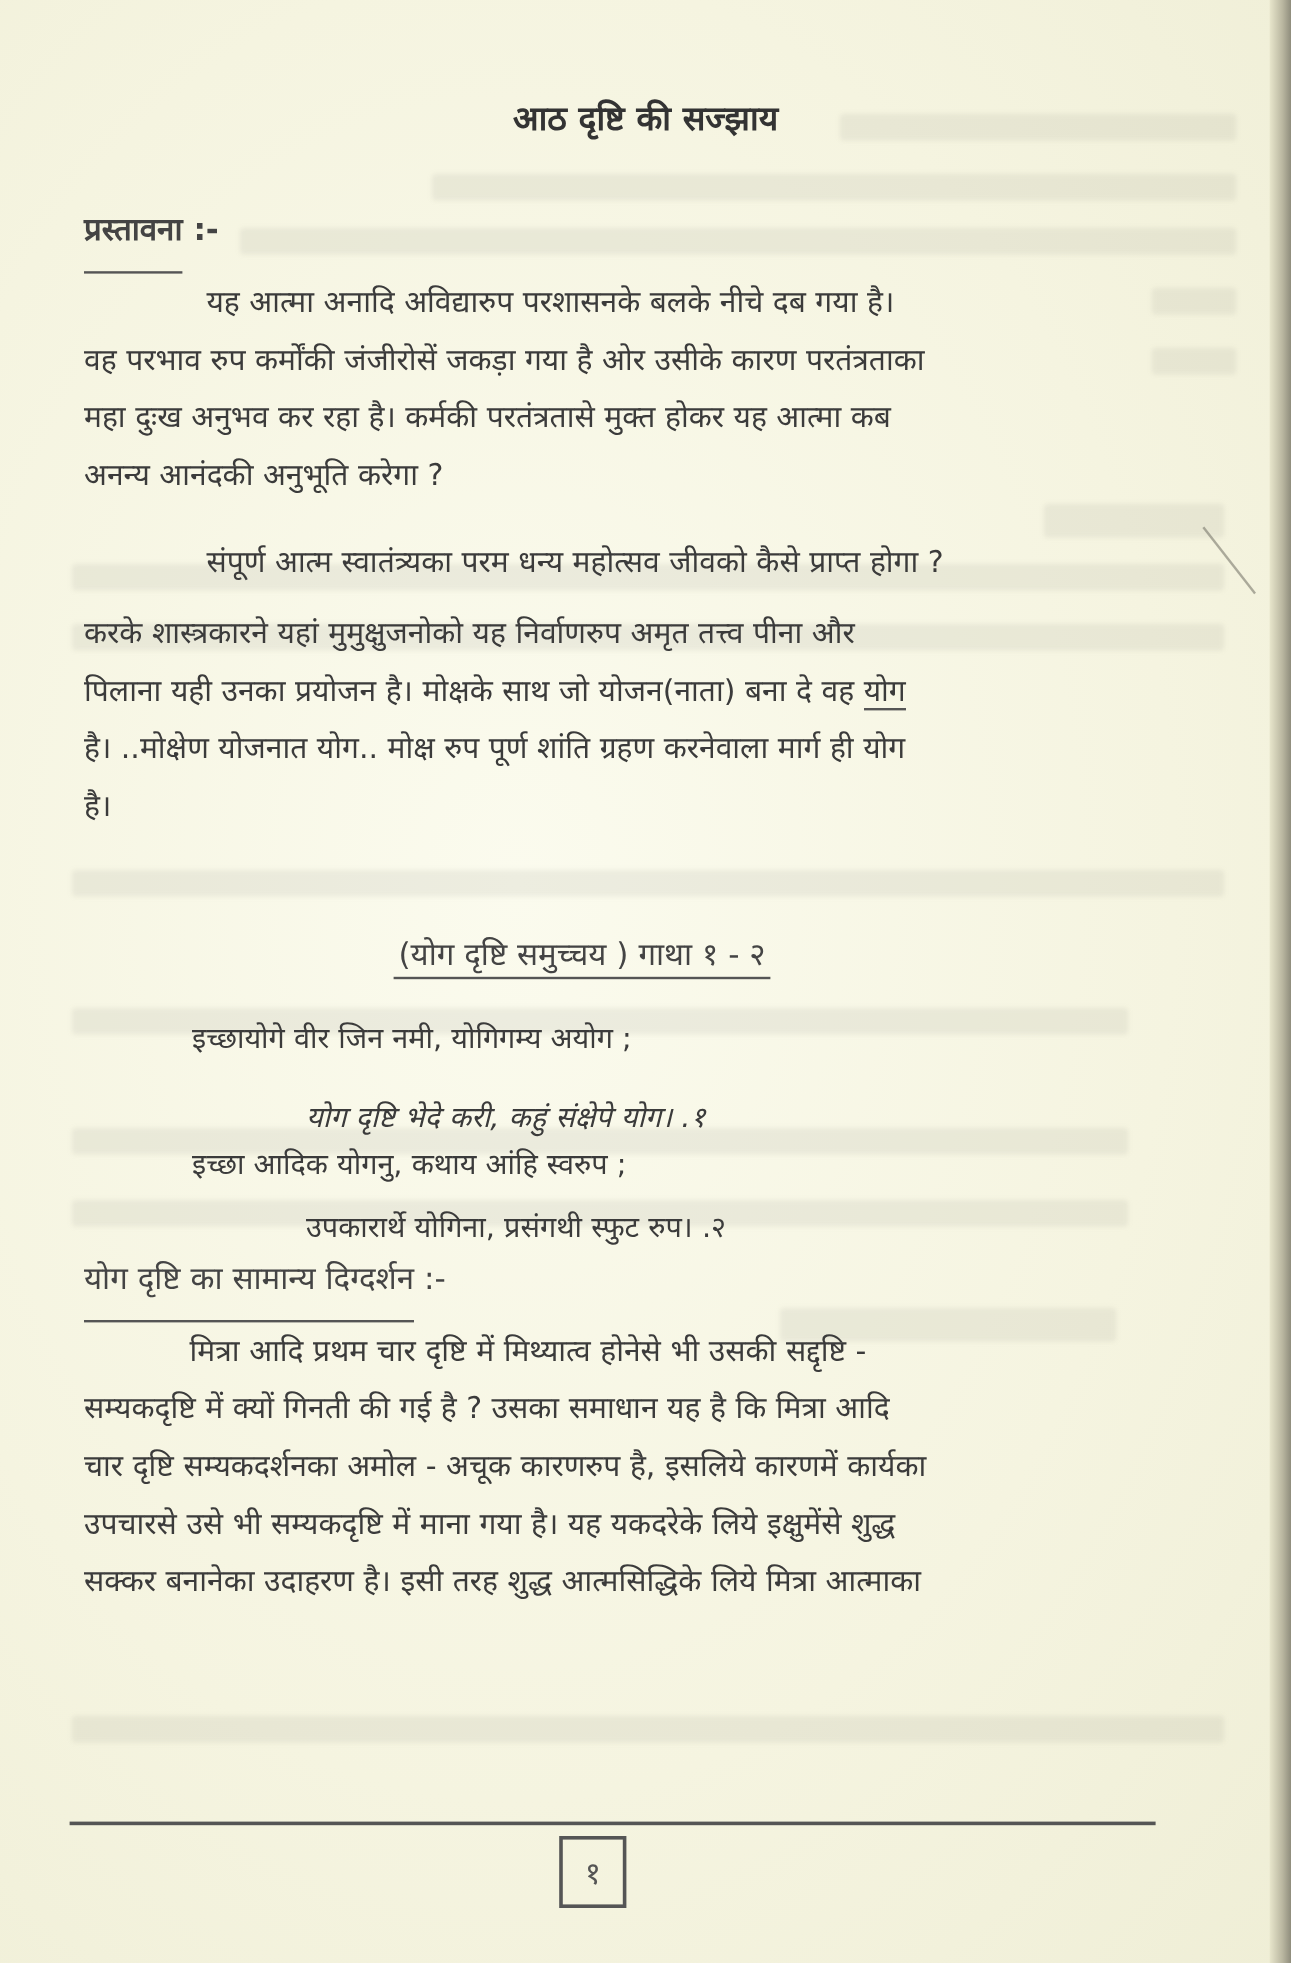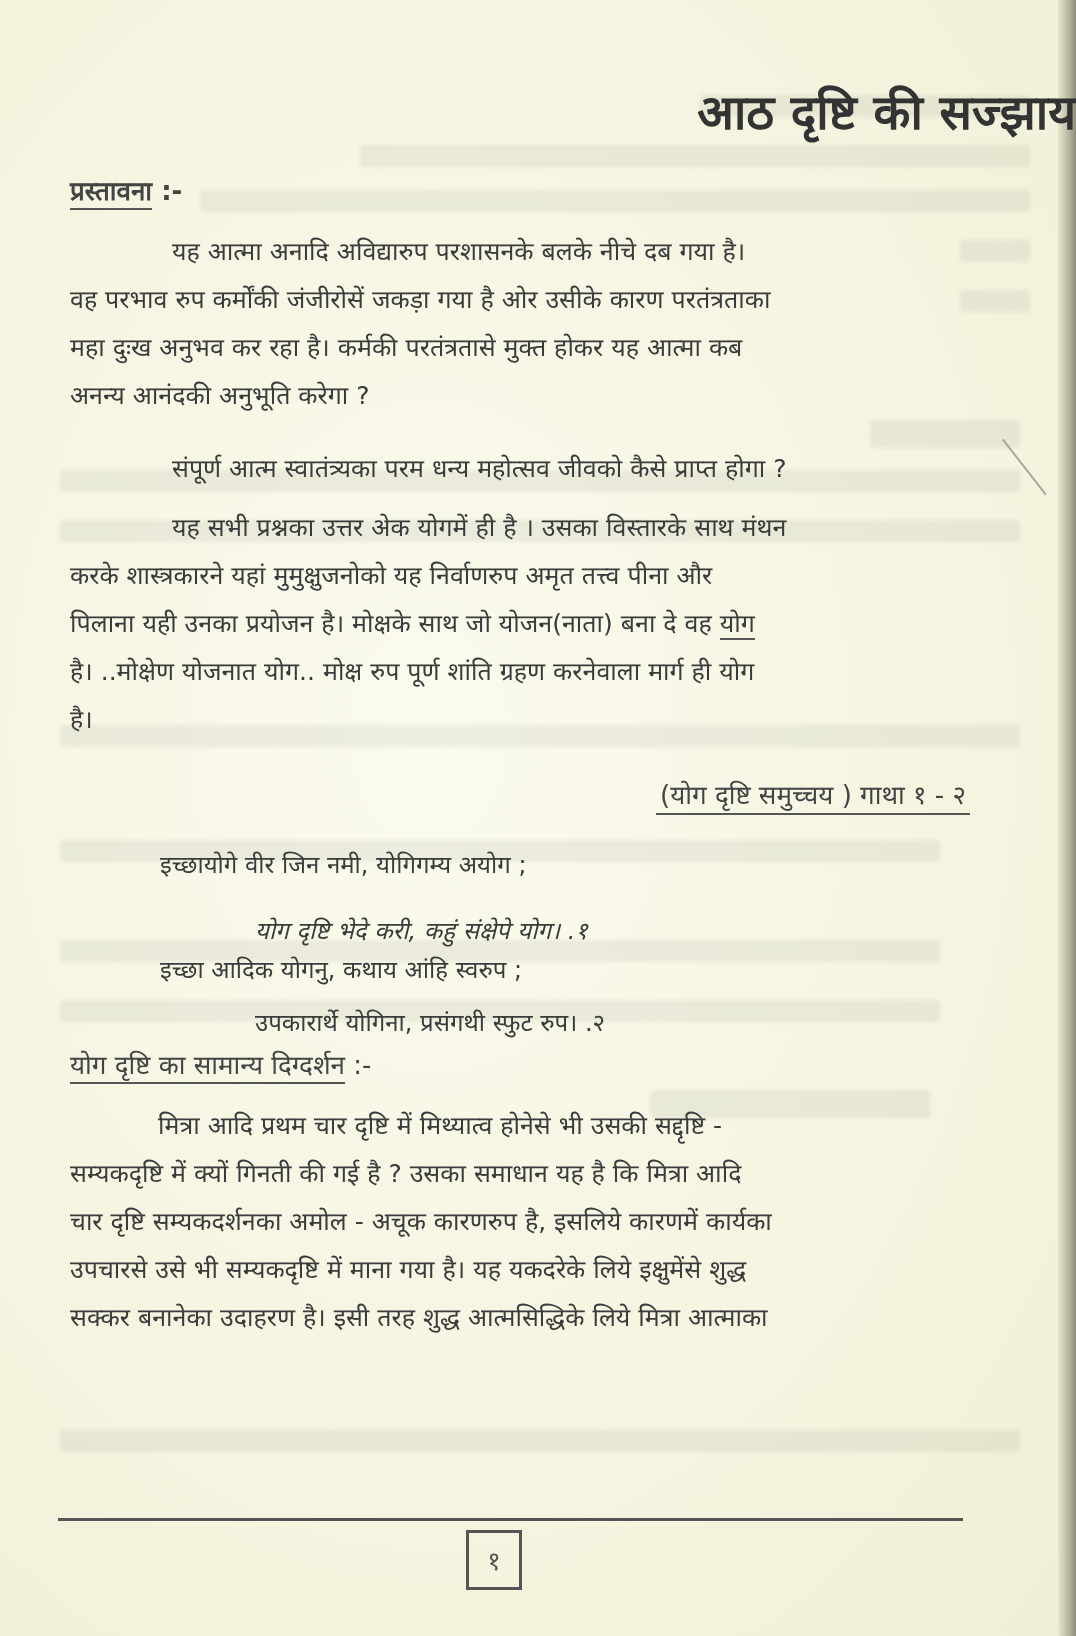--- a/index.html
+++ b/index.html
@@ -41,55 +41,55 @@
       width: 2px; height: 70px;
       background: #7a786c;
       transform: rotate(-38deg);
       transform-origin: top left;
       opacity: 0.6;
     }
     .title {
       position: absolute;
       left: 0; width: 1076px;
       top: 78px;
-      text-align: right;
-      font-size: 48px;
+      text-align: center;
+      font-size: 28px;
       font-weight: bold;
       color: #333;
     }
     .section-heading {
       position: absolute;
       font-size: 26px;
       font-weight: bold;
       color: #444;
     }
     .section-heading .u {
       border-bottom: 2px solid #555;
-      padding-bottom: 2px;
+      padding-bottom: 19px;
     }
     .para {
       position: absolute;
       left: 70px;
       width: 905px;
       font-size: 25px;
       line-height: 48px;
       color: #3b3b3b;
       text-align: justify;
     }
     .para .line {
       display: block;
       white-space: nowrap;
     }
     .indent { padding-left: 102px; }
     .underline { border-bottom: 2px solid #555; }
     .gatha-heading {
       position: absolute;
       left: 0; width: 970px;
       top: 776px;
-      text-align: right;
+      text-align: center;
       font-size: 26px;
       color: #444;
     }
     .gatha-heading span {
       border-bottom: 2px solid #555;
       padding: 0 4px 3px 4px;
     }
     .verse {
       position: absolute;
       font-size: 24px;
@@ -154,21 +154,20 @@
     <span class="line">वह परभाव रुप कर्मोंकी  जंजीरोसें जकड़ा गया है ओर उसीके कारण परतंत्रताका</span>
     <span class="line">महा दुःख अनुभव कर रहा है। कर्मकी परतंत्रतासे मुक्त होकर यह आत्मा कब</span>
     <span class="line">अनन्य आनंदकी अनुभूति करेगा ?</span>
   </div>
 
   <div class="para" style="top:445px;">
     <span class="line indent">संपूर्ण आत्म स्वातंत्र्यका परम धन्य महोत्सव जीवको कैसे प्राप्त होगा ?</span>
   </div>
 
   <div class="para" style="top:504px;">
-    <span class="line indent">यह सभी प्रश्नका उत्तर अेक योगमें ही है ।  उसका विस्तारके साथ मंथन</span>
     <span class="line">करके शास्त्रकारने यहां मुमुक्षुजनोको यह निर्वाणरुप अमृत तत्त्व पीना और</span>
     <span class="line"><span>पिलाना यही उनका प्रयोजन है। मोक्षके साथ जो योजन(नाता) बना दे वह</span> <span class="underline">योग</span></span>
     <span class="line">है। ..मोक्षेण योजनात  योग.. मोक्ष रुप पूर्ण शांति ग्रहण करनेवाला मार्ग ही योग</span>
     <span class="line">है।</span>
   </div>
 
   <div class="gatha-heading">
     <span>(योग दृष्टि समुच्चय ) गाथा  १ - २</span>
   </div>
 

